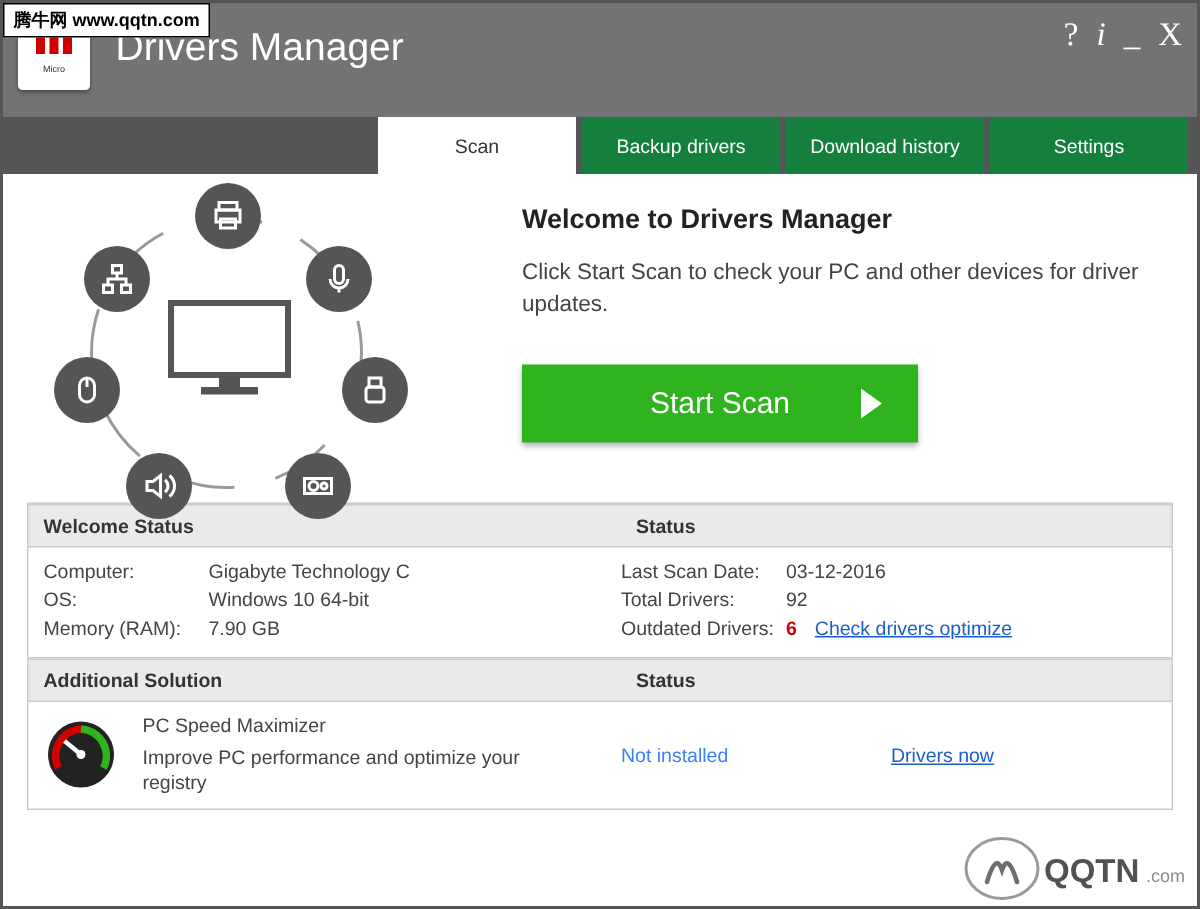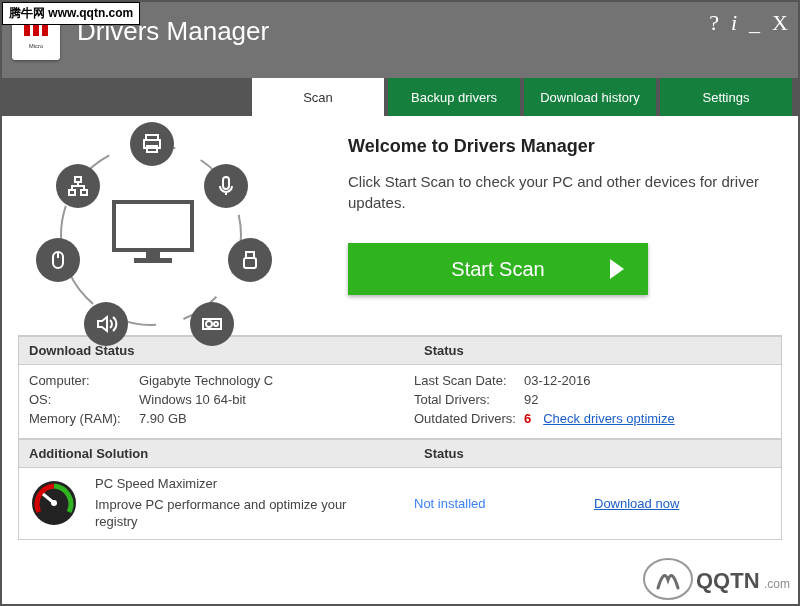--- a/index.html
+++ b/index.html
@@ -15,21 +15,21 @@
   .titlebar-btns .ic-info { font-style: italic; font-family: Georgia, serif;}
   .tabs { background: #555; height: 38px; display: flex; justify-content: flex-end; padding-right: 6px; }
   .tab { width: 132px; height: 38px; background: #15803d; color: #fff; display: flex; align-items: center; justify-content: center; font-size: 13px; margin-left: 4px; cursor: pointer; }
   .tab.active { background: #fff; color: #333; }
   .main { padding: 10px 16px 0 16px; }
   .top-row { display: flex; height: 210px; border-bottom: 1px solid #ccc; }
   .diagram { width: 300px; position: relative; }
   .welcome { flex: 1; padding: 10px 10px 0 30px; }
   .welcome h2 { font-size: 18px; font-weight: bold; color: #222; margin-bottom: 14px; }
   .welcome p { font-size: 15px; color: #444; line-height: 1.4; margin-bottom: 30px;}
-  .start-btn { background: #2fb41f; color: #fff; width: 300px; height: 52px; display: flex; align-items: center; justify-content: center; font-size: 20px; position: relative; cursor: pointer; box-shadow: 0 2px 4px rgba(0,0,0,.3);}
+  .start-btn { background: #2fb41f; color: #fff; width: 264px; height: 52px; display: flex; align-items: center; justify-content: center; font-size: 20px; position: relative; cursor: pointer; box-shadow: 0 2px 4px rgba(0,0,0,.3);}
   .start-btn .play { position: absolute; right: 24px; width: 0; height: 0; border-left: 14px solid #fff; border-top: 10px solid transparent; border-bottom: 10px solid transparent;}
   .section-header { background: #eaeaea; border: 1px solid #ccc; display: flex; font-size: 13px; font-weight: bold; color: #333; }
   .section-header .col-l { width: 395px; padding: 6px 10px; }
   .section-header .col-r { flex:1; padding: 6px 10px; }
   .section-body { display: flex; border: 1px solid #ccc; border-top: none; font-size: 13px; color: #444; padding: 8px 10px; }
   .section-body .col-l { width: 385px; }
   .section-body .col-r { flex:1; }
   .kv { display: flex; margin-bottom: 4px; }
   .kv .k { width: 110px; }
   .kv .v {}
@@ -138,21 +138,21 @@
         <h2>Welcome to Drivers Manager</h2>
         <p>Click Start Scan to check your PC and other devices for driver updates.</p>
         <div class="start-btn">
           <span>Start Scan</span>
           <span class="play"></span>
         </div>
       </div>
     </div>
 
     <div class="section-header">
-      <div class="col-l">Download Status</div>
+      <div class="col-l">Welcome Status</div>
       <div class="col-r">Status</div>
     </div>
     <div class="section-body">
       <div class="col-l">
         <div class="kv">
             <div class="k">Computer:</div>
             <div class="v">Gigabyte Technology C</div>
           </div>
         <div class="kv">
             <div class="k">OS:</div>
@@ -192,21 +192,21 @@
             <line x1="25" y1="25" x2="14" y2="16" stroke="#fff" stroke-width="3"></line>
             <circle cx="25" cy="25" r="3" fill="#fff"></circle>
           </svg>
         <div class="addl-text">
           <div class="prod">PC Speed Maximizer</div>
           <div class="desc">Improve PC performance and optimize your registry</div>
         </div>
       </div>
       <div class="col-r" style="display:flex;align-items:center;">
         <div class="not-installed" style="width:180px">Not installed</div>
-        <div class="link">Download now</div>
+        <div class="link">Drivers now</div>
       </div>
     </div>
   </div>
 
   <svg class="watermark" width="160" height="50" viewBox="0 0 160 50">
     <ellipse cx="30" cy="25" rx="24" ry="20" fill="#fff" stroke="#888" stroke-width="2"></ellipse>
     <path d="M20 34 Q26 14 30 26 Q34 14 40 34" fill="none" stroke="#555" stroke-width="3" stroke-linecap="round"></path>
     <text x="58" y="34" font-size="22" font-weight="bold" fill="#333">QQTN</text>
       <text x="126" y="34" font-size="12" fill="#777">.com</text>
   </svg>

